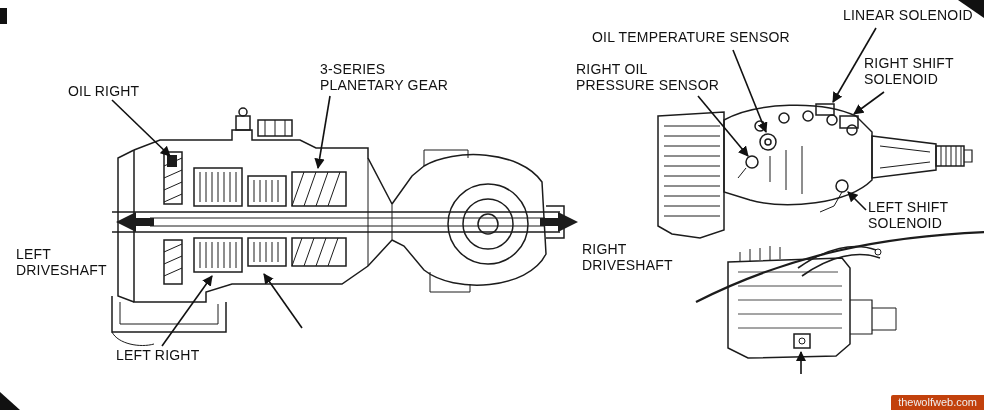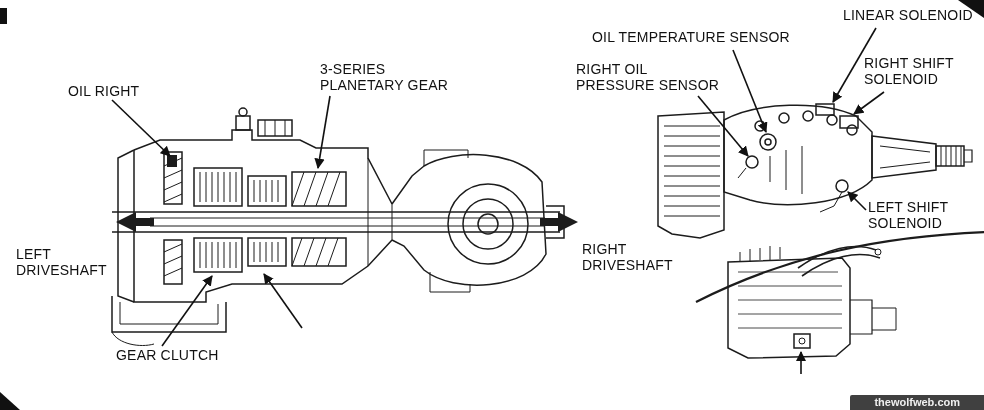--- a/index.html
+++ b/index.html
@@ -6,22 +6,22 @@
   .stage{
     position:relative;width:984px;height:410px;background:#ffffff;
     font-family:"Liberation Sans",sans-serif;overflow:hidden;
   }
   .stage svg{position:absolute;left:0;top:0;}
   .label{
     position:absolute;font-weight:400;font-size:14px;line-height:1.12;
     color:#111;white-space:pre-line;letter-spacing:0.2px;
   }
   .watermark{
-    position:absolute;right:0;bottom:0;background:#404040;color:#efefef;
-    font-size:11px;font-weight:700;padding:1px 24px 2px;border-radius:2px 0 0 0;
+    position:absolute;right:0;bottom:0;background:#c2410c;color:#efefef;
+    font-size:11px;font-weight:400;padding:1px 7px 2px;border-radius:2px 0 0 0;
   }
 </style>
 </head>
 <body>
 
 <div class="stage">
 
   <svg width="984" height="410" viewBox="0 0 984 410">
     <defs>
       <marker id="arr" viewBox="0 0 10 10" refX="9" refY="5" markerWidth="6.5" markerHeight="6.5" orient="auto-start-reverse">
@@ -155,21 +155,21 @@
     </g>
   </svg>
 
   <div class="label" style="left:68px;top:84px;">OIL RIGHT</div>
   <div class="label" style="left:320px;top:62px;">3-SERIES
 PLANETARY GEAR</div>
   <div class="label" style="left:16px;top:202px;margin-top:45px;">LEFT
 DRIVESHAFT</div>
   <div class="label" style="left:582px;top:202px;margin-top:40px;">RIGHT
 DRIVESHAFT</div>
-  <div class="label" style="left:116px;top:348px;">GEAR CLUTCH</div>
+  <div class="label" style="left:116px;top:348px;">LEFT RIGHT</div>
   <div class="label" style="left:592px;top:30px;">OIL TEMPERATURE SENSOR</div>
   <div class="label" style="left:843px;top:8px;">LINEAR SOLENOID</div>
   <div class="label" style="left:576px;top:62px;">RIGHT OIL
 PRESSURE SENSOR</div>
   <div class="label" style="left:864px;top:56px;">RIGHT SHIFT
 SOLENOID</div>
   <div class="label" style="left:868px;top:200px;">LEFT SHIFT
 SOLENOID</div>
 
   <div class="watermark">thewolfweb.com</div>

